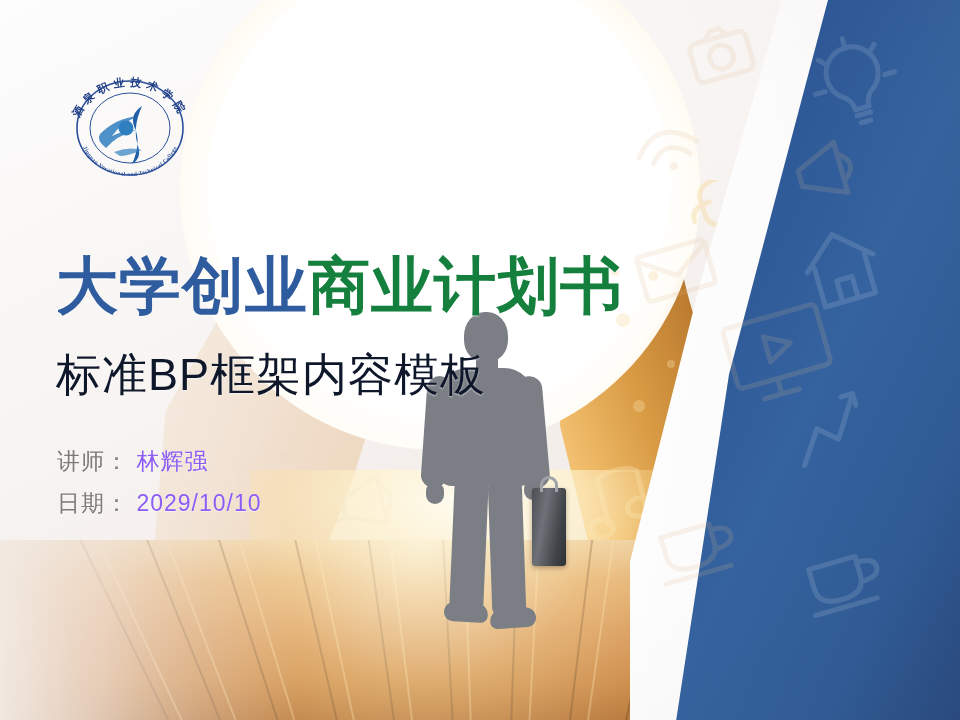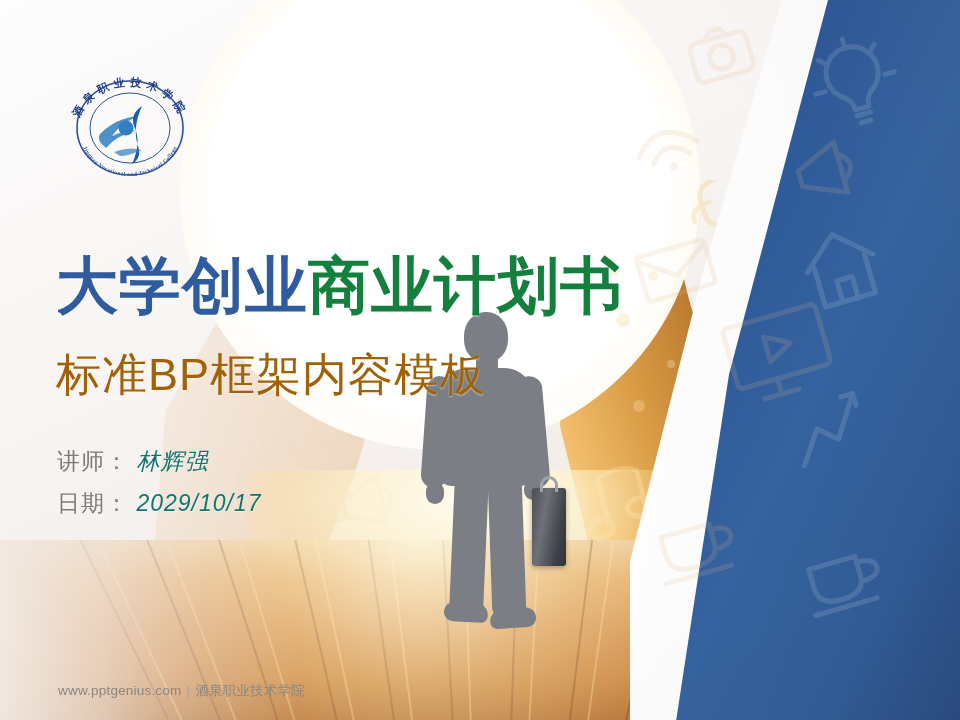--- a/index.html
+++ b/index.html
@@ -176,33 +176,33 @@
     font-size:62px;line-height:1;font-weight:bold;
     letter-spacing:1px;white-space:nowrap;
     text-shadow:0 1px 2px rgba(255,255,255,.6);
   }
   .title .accent{color:#2f5c9e;}
   .title .plain{color:#15803d;}
 
   .subtitle{
     position:absolute;left:56px;top:352px;
     font-size:45px;line-height:1;font-weight:normal;
-    color:#a16207;letter-spacing:1px;white-space:nowrap;
+    color:#0f172a;letter-spacing:1px;white-space:nowrap;
     text-shadow:0 1px 2px rgba(255,255,255,.55);
   }
 
   .meta{
     position:absolute;left:57px;top:440px;
     font-size:23px;line-height:42px;color:#7d7a77;
     letter-spacing:1px;white-space:nowrap;
     text-shadow:0 1px 1px rgba(255,255,255,.6);
   }
   .meta .row{display:block;}
   .meta .lbl{color:#7d7a77;}
-  .meta .val{color:#0f766e;font-style:italic;}
+  .meta .val{color:#8b5cf6;}
 
   .footer{
     position:absolute;left:58px;top:682px;
     font-size:13.5px;color:#8a8683;letter-spacing:.2px;white-space:nowrap;
   }
   .footer .sep{color:#a9a5a1;margin:0 5px;}
 </style>
 </head>
 <body>
 
@@ -426,21 +426,18 @@
 
   <div class="subtitle">标准BP框架内容模板</div>
 
   <div class="meta">
     <span class="row">
       <span class="lbl">讲师：</span>
       <span class="val">林辉强</span>
     </span>
     <span class="row">
       <span class="lbl">日期：</span>
-      <span class="val">2029/10/17</span>
+      <span class="val">2029/10/10</span>
     </span>
   </div>
 
-  <div class="footer">
-    <span>www.pptgenius.com</span><span class="sep">|</span><span>酒泉职业技术学院</span>
-  </div>
 
 </div>
 
 </body></html>

